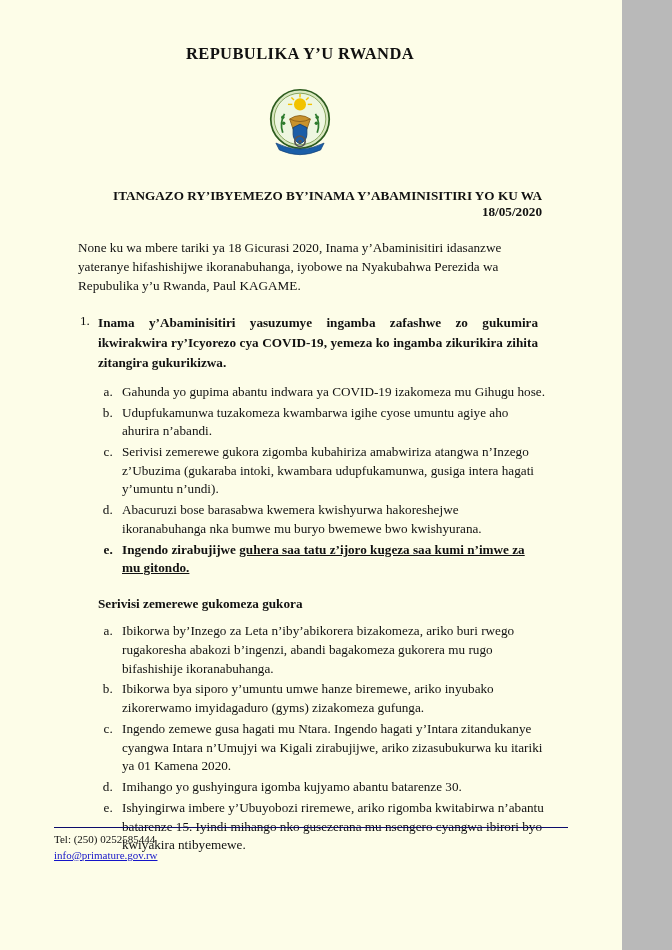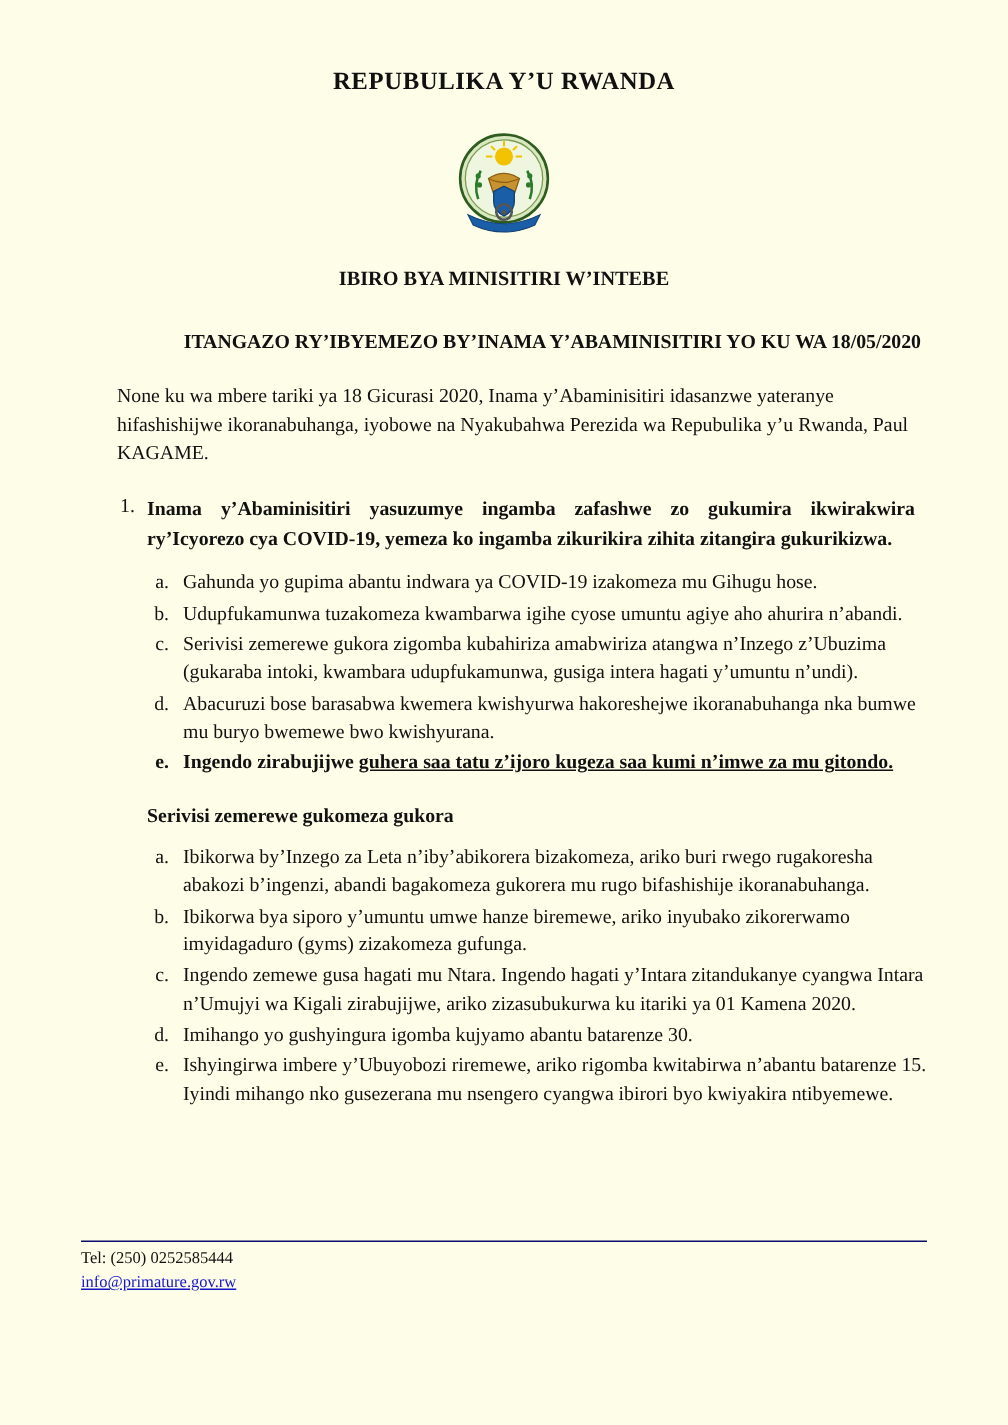--- a/index.html
+++ b/index.html
@@ -8,25 +8,25 @@
     background: #b9b9b9;
   }
   body {
     width: 672px;
     height: 950px;
     overflow: hidden;
     font-family: "Liberation Serif", serif;
   }
   .page {
     position: relative;
-    width: 672px;
+    width: 622px;
     height: 950px;
     background: #fdfde8;
     box-sizing: border-box;
-    padding: 38px 54px 0 54px;
+    padding: 38px 76px 0 54px;
   }
   .title {
     text-align: center;
     font-weight: bold;
     font-size: 16.5px;
     letter-spacing: 0.4px;
     color: #111;
     margin: 6px 0 0 0;
   }
   .emblem-wrap {
@@ -172,21 +172,20 @@
       <circle cx="31" cy="55" r="2" fill="#2d7a2d"></circle>
       <circle cx="69" cy="55" r="2" fill="#2d7a2d"></circle>
 
       <circle cx="50" cy="76" r="6" fill="none" stroke="#555" stroke-width="2"></circle>
       <circle cx="50" cy="76" r="2" fill="#555"></circle>
 
       <path d="M22 78 q28 14 56 0 l-4 8 q-24 11 -48 0 z" fill="#1a5ea8" stroke="#123f73" stroke-width="0.8"></path>
     </svg>
   </div>
 
-  <div class="subtitle">IBIRO BYA MINISITIRI W’INTEBE</div>
 
   <div class="doc-heading">ITANGAZO RY’IBYEMEZO BY’INAMA Y’ABAMINISITIRI YO KU WA 18/05/2020</div>
 
   <div class="intro">None ku wa mbere tariki ya 18 Gicurasi 2020, Inama y’Abaminisitiri idasanzwe yateranye hifashishijwe ikoranabuhanga, iyobowe na Nyakubahwa Perezida wa Repubulika y’u Rwanda, Paul KAGAME.</div>
 
   <div class="numbered">
     <div class="num">1.</div>
     <div class="numbered-body">
       <div class="bold-para">Inama y’Abaminisitiri yasuzumye ingamba zafashwe zo gukumira ikwirakwira ry’Icyorezo cya COVID-19, yemeza ko ingamba zikurikira zihita zitangira gukurikizwa.</div>
     </div>

